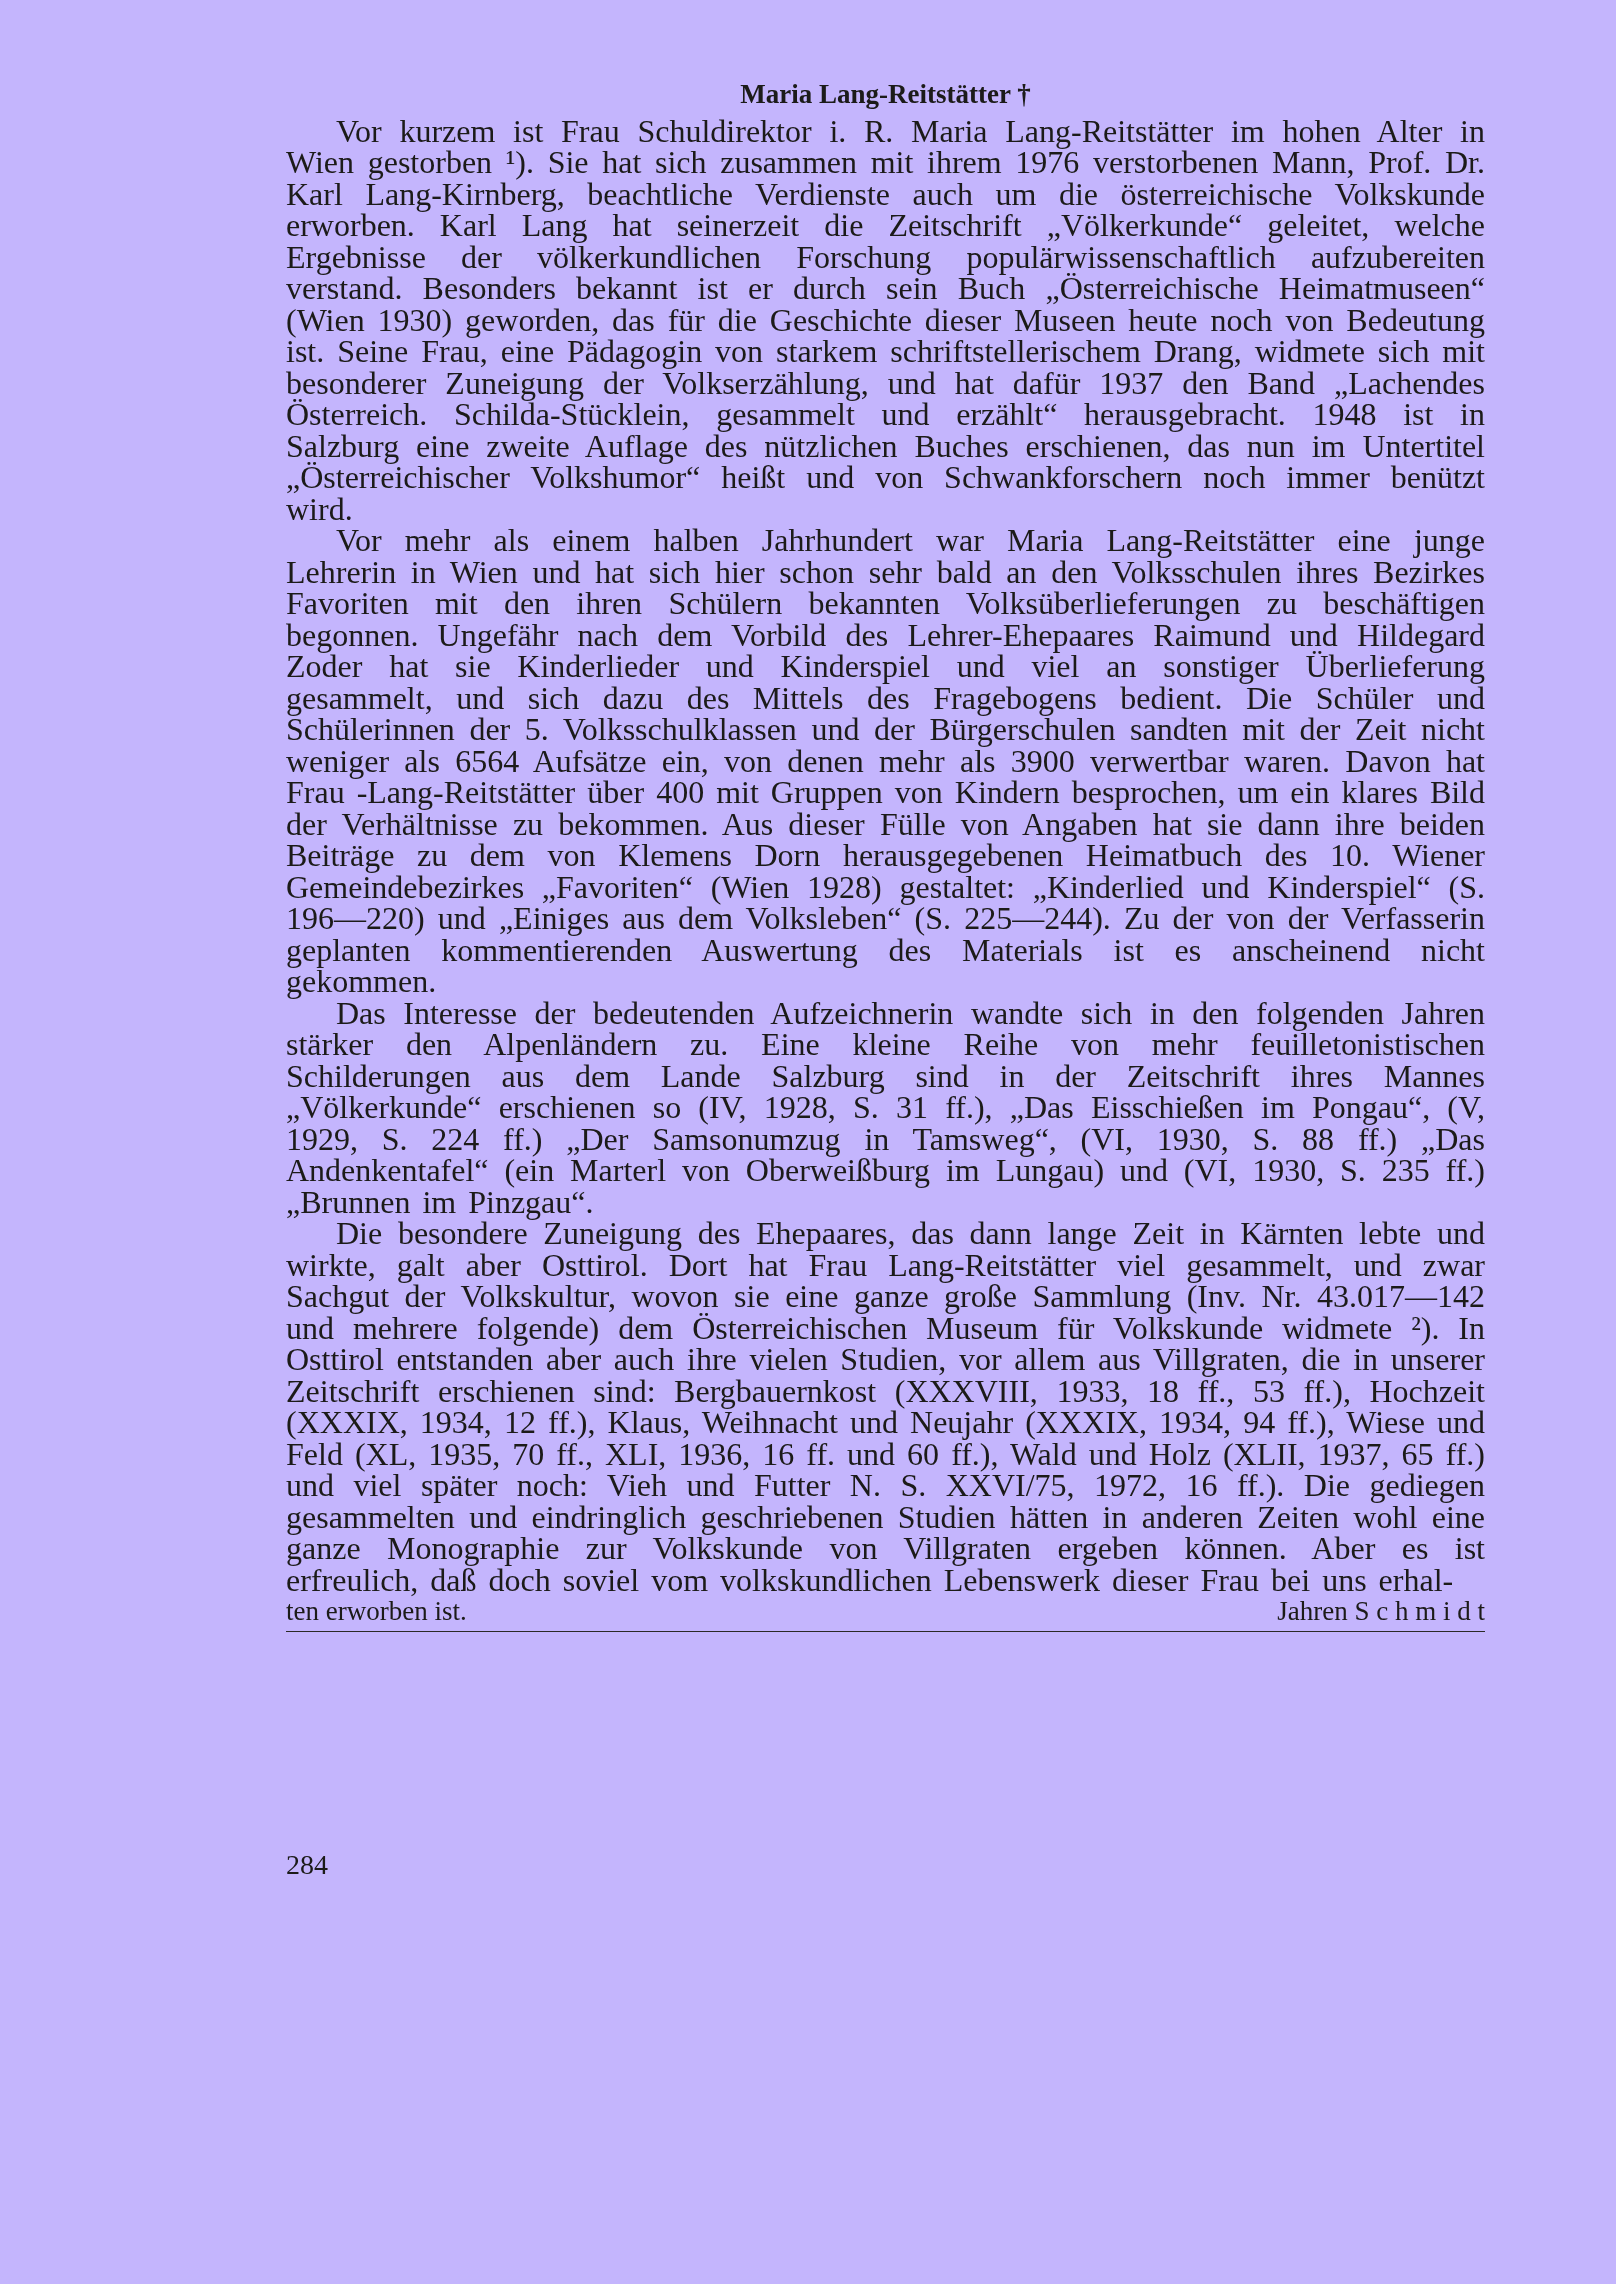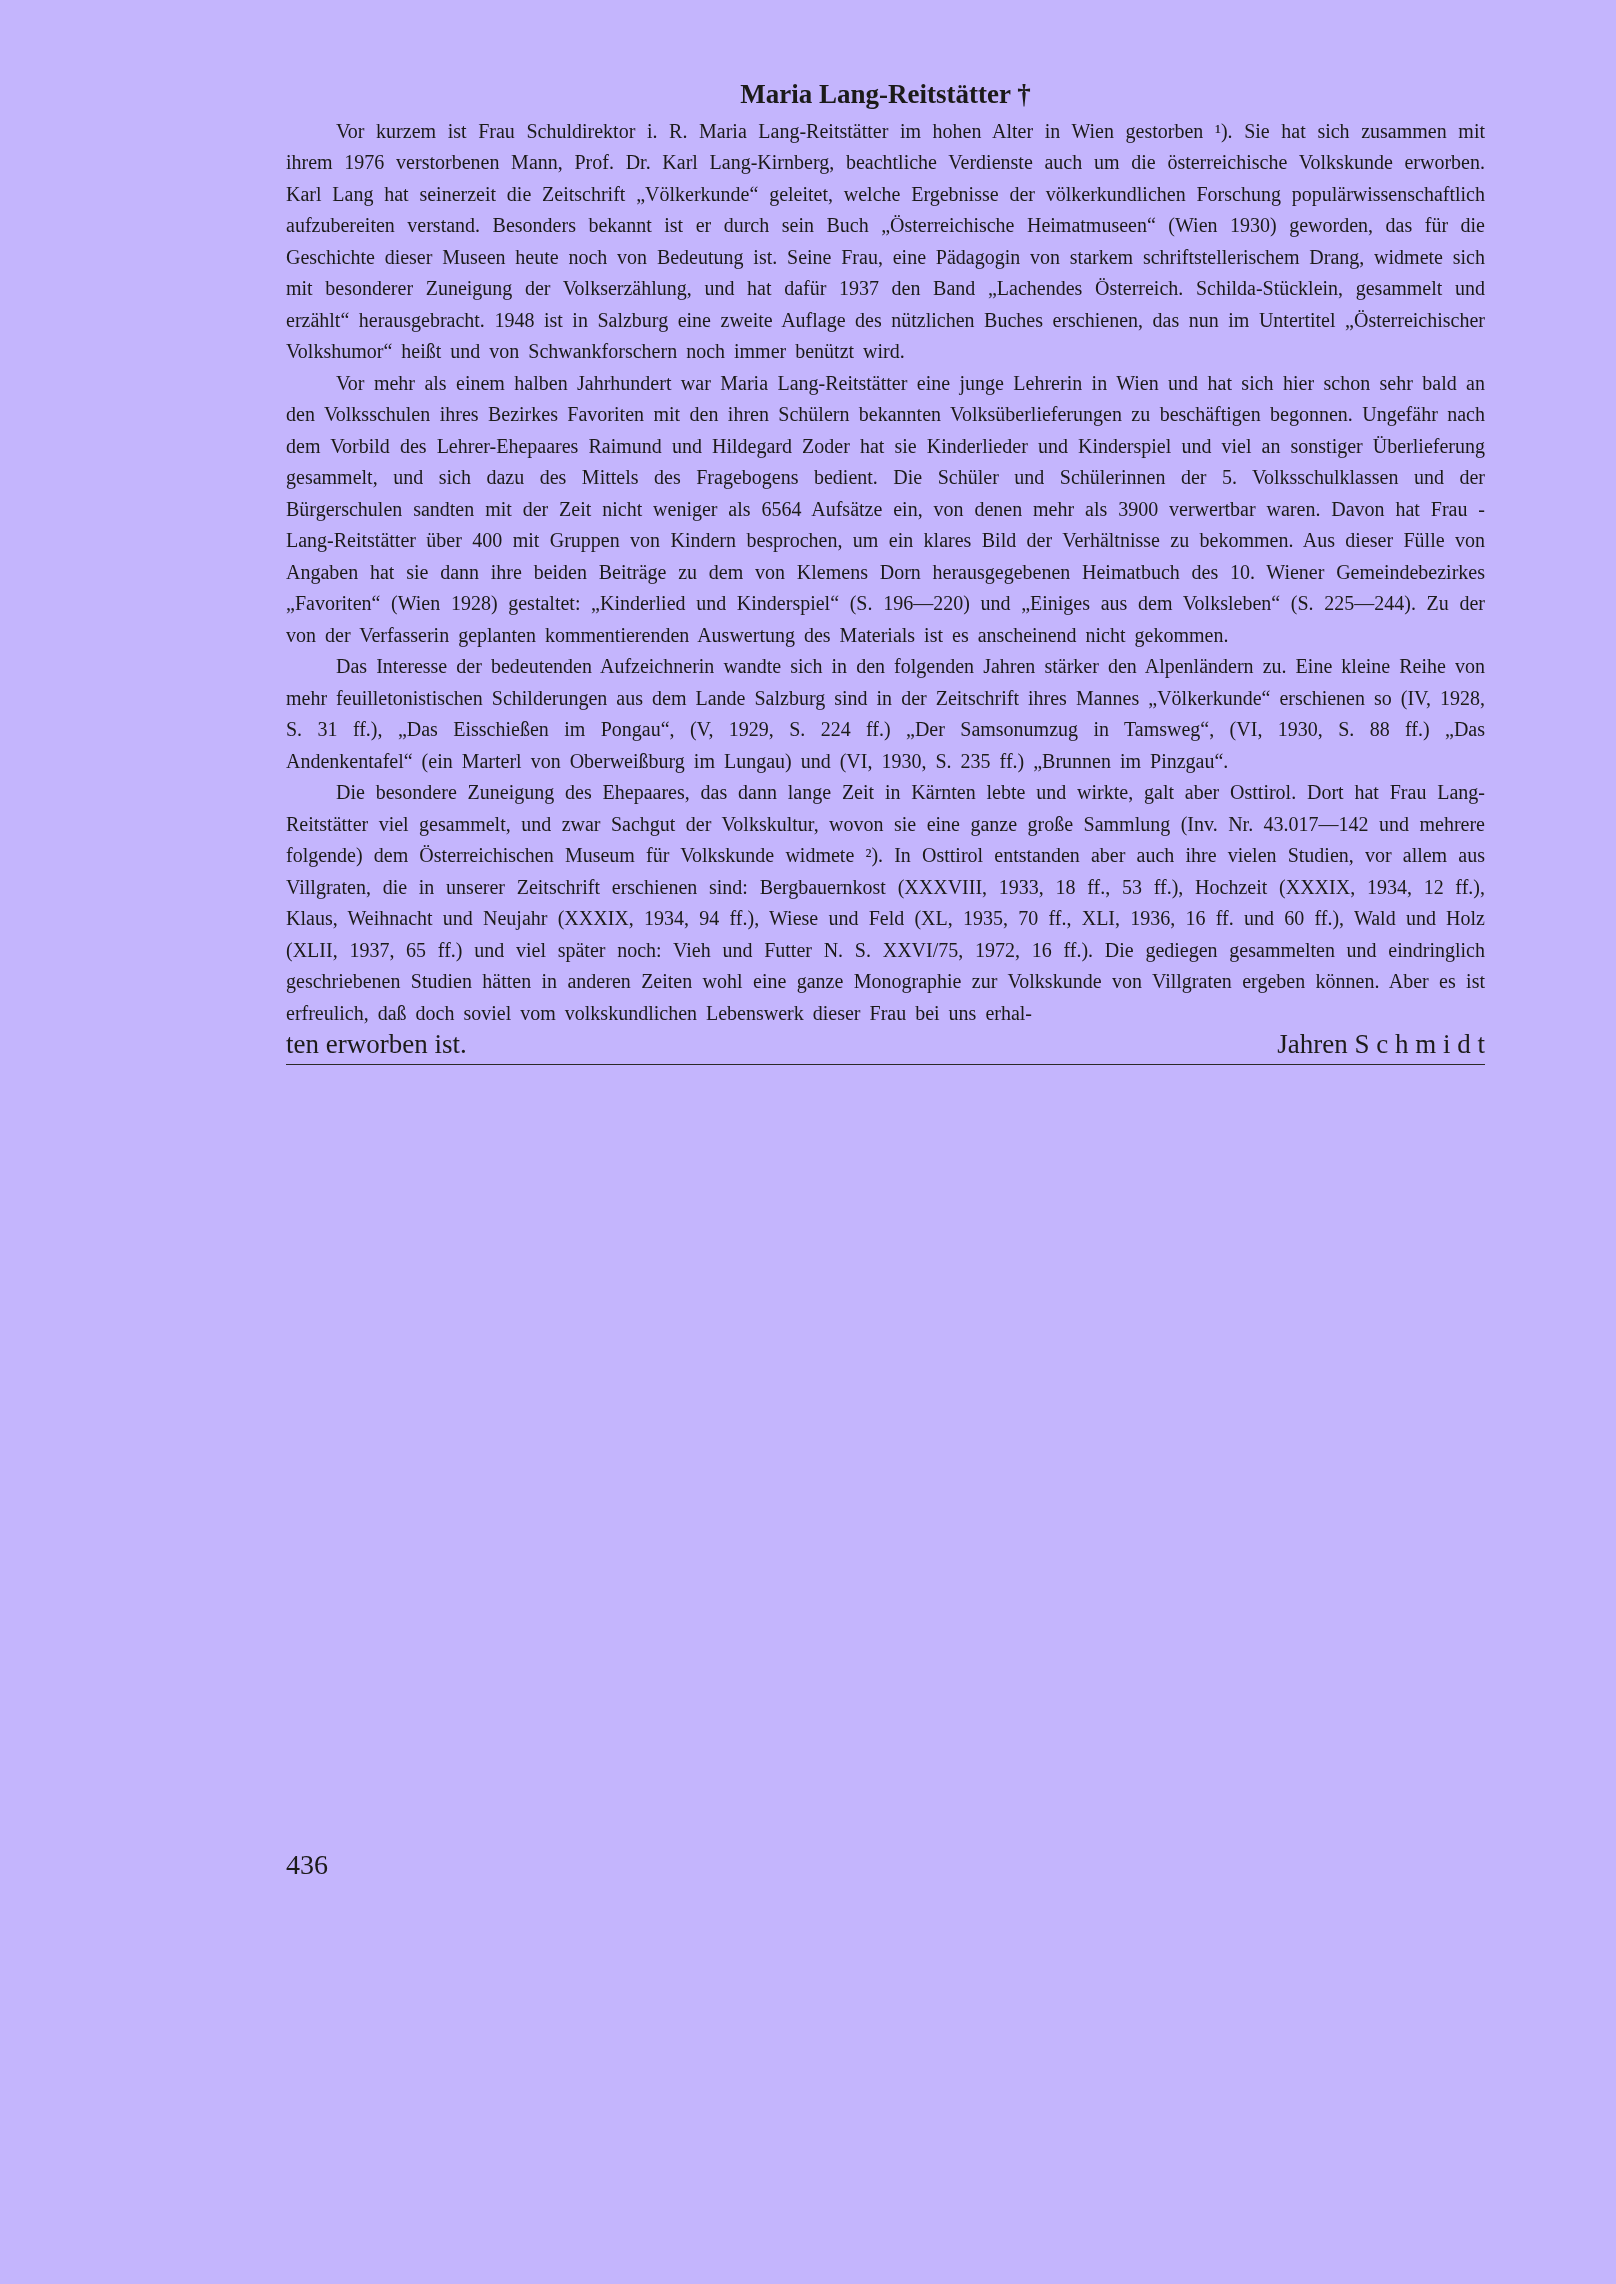--- a/index.html
+++ b/index.html
@@ -25,21 +25,21 @@
     width: 1199px;
   }
   .title {
     font-size: 27px;
     line-height: 34px;
     font-weight: 700;
     text-align: center;
     margin: 0 0 4.8px 0;
   }
   .par {
-    font-size: 20px;
+    font-size: 32px;
     line-height: 31.5px;
     text-align: justify;
     text-indent: 50px;
     margin: 0;
     word-spacing: 4px;
   }
   .closing-line {
     display: flex;
     justify-content: space-between;
     align-items: baseline;
@@ -97,15 +97,15 @@
       <span>ten erworben ist.</span>
       <span class="signature">Jahren S c h m i d t</span>
     </div>
 
     <hr class="fn-rule">
 
 
 
   </div>
 
-  <div class="page-number">436</div>
+  <div class="page-number">284</div>
 </div>
 
 
 </body></html>

